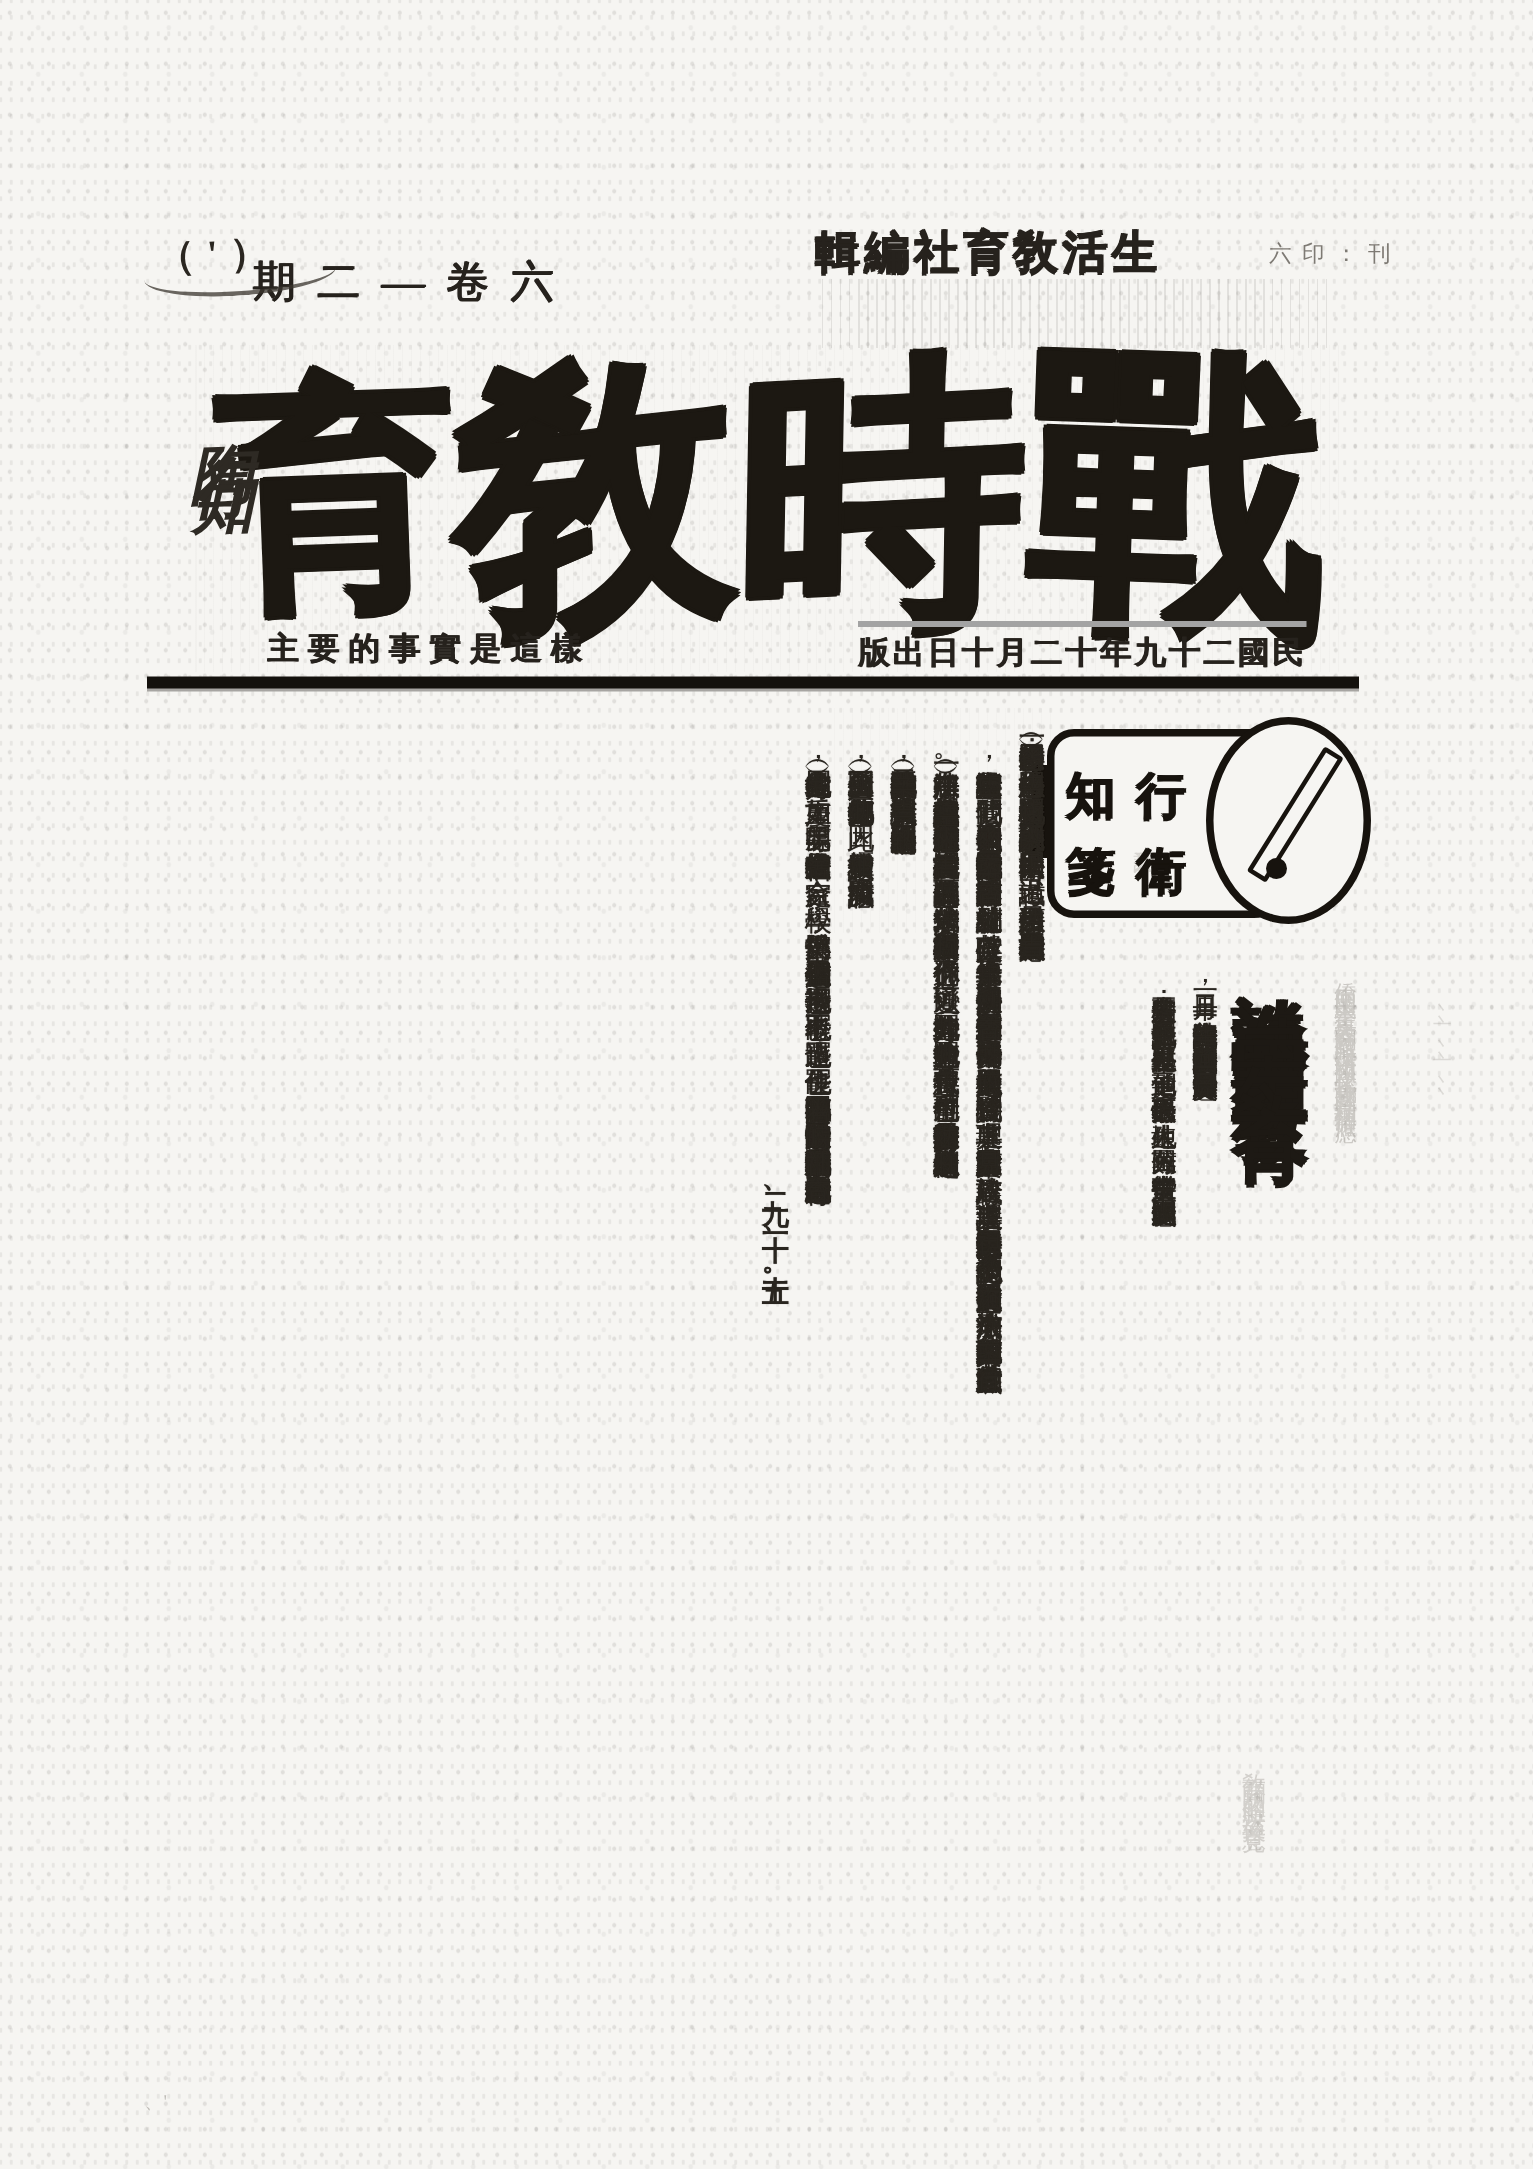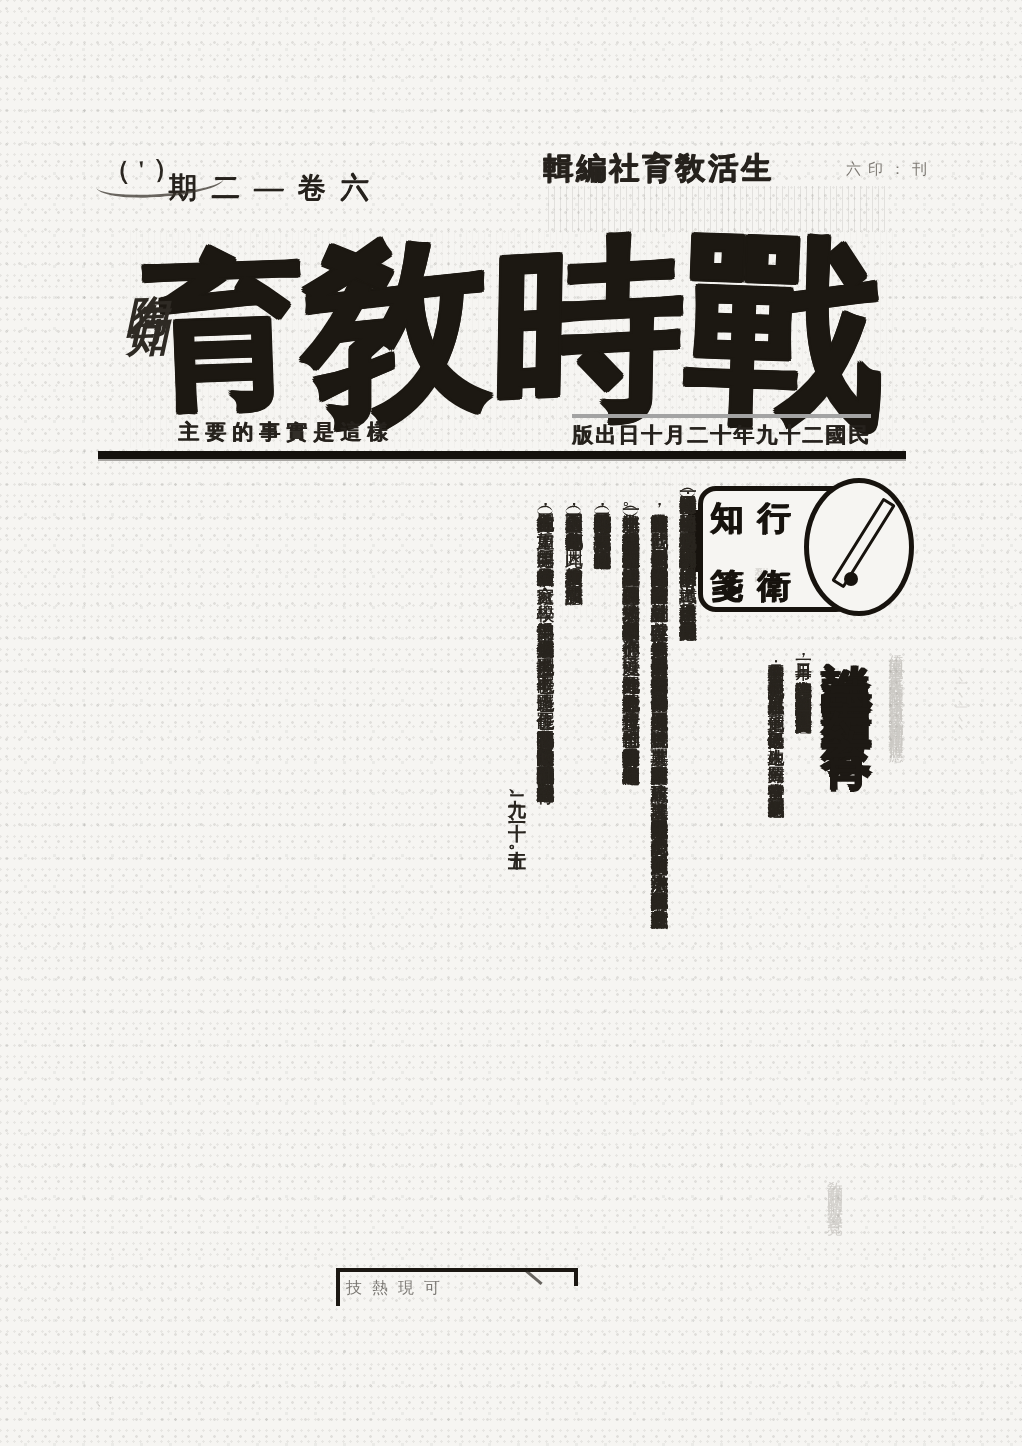--- a/index.html
+++ b/index.html
@@ -50,21 +50,21 @@
   .price-label{position:absolute;left:178px;top:418px;font-size:21px;font-weight:bold;letter-spacing:6px;
     text-shadow:0.7px 0 currentColor;}
   .date-label{position:absolute;left:572px;top:414px;font-size:21px;font-weight:bold;letter-spacing:2px;
     border-top:4px solid #a3a3a3;padding-top:3px;text-shadow:0.7px 0 currentColor;}
   .rule{position:absolute;left:98px;top:451px;width:808px;height:8px;background:#14110d;
     box-shadow:0 2px 0 rgba(20,17,13,.35);}
   
   .badge{position:absolute;left:698px;top:476px;width:198px;height:138px;}
   .badge-rect{position:absolute;left:0;top:10px;width:146px;height:116px;border:5px solid #17130e;border-radius:18px;background:#f6f5f2;}
   .badge-circle{position:absolute;left:106px;top:2px;width:100px;height:128px;border:5px solid #17130e;border-radius:50%;background:#f6f5f2;}
-  .badge-text{position:absolute;left:12px;top:20px;width:118px;display:flex;flex-direction:column;gap:23px;z-index:3;}
+  .badge-text{position:absolute;left:12px;top:32px;width:118px;display:flex;flex-direction:column;gap:6px;z-index:3;}
   .badge-text span{font-size:33px;font-weight:bold;letter-spacing:14px;color:#17130e;
     text-shadow:1.4px 0 currentColor,0 1.4px currentColor;}
   .pen-body{position:absolute;left:158px;top:18px;width:9px;height:92px;border:3px solid #17130e;background:#f6f5f2;
     transform:rotate(32deg);z-index:4;border-radius:2px;}
   .pen-dot{position:absolute;left:146px;top:96px;width:14px;height:14px;background:#17130e;border-radius:50%;z-index:5;}
   .badge-tab{position:absolute;left:-10px;top:34px;width:12px;height:62px;background:#17130e;}
   
   .article-title{position:absolute;left:814px;top:622px;height:540px;font-size:50px;font-weight:bold;
     letter-spacing:8px;color:#1d1914;
     text-shadow:1.6px 0 currentColor,0 1.6px currentColor,-1px 0 currentColor;}
@@ -145,18 +145,14 @@
     <p>　（四）在僑生衆多的地方，如重慶、昆明等處，最好是有一個較大規模的宿舍，合家庭、學校、俱樂部爲一體。僑生們在這裏生活工作學習，投考過期也罷，考不取也罷，過路也罷，長住也罷，都在祖國的文化薰陶中呼吸着。最要緊的是當這臨時集體生活的時候，常常使他們接觸着抗戰建國在英勇鬥爭中所發現出來的眞精神，這是祖國能夠給他們最好的敎育。</p>
     <p class="date-p">二九、十一、十五。</p>
   </div>
 
   <div class="ghost g-right vtext">僑生回國求學靑年之敎育問題解決辦法祖國文化抗戰建國眞精神招待照應</div>
   <div class="ghost g-under-title vtext">敎育問題的解決交換意見</div>
   <div class="ghost g-far-right vtext">丶丶一丶丶一丶丶</div>
   <div class="ghost g-above-intro vtext">列入計</div>
   <span class="g-bottom-left">、'</span>
 
-  <div class="frag-box">
-    <span class="frag-text">技熱現可</span>
-    <span class="frag-tick"></span>
-  </div>
 
 </div>
 
 </body></html>

